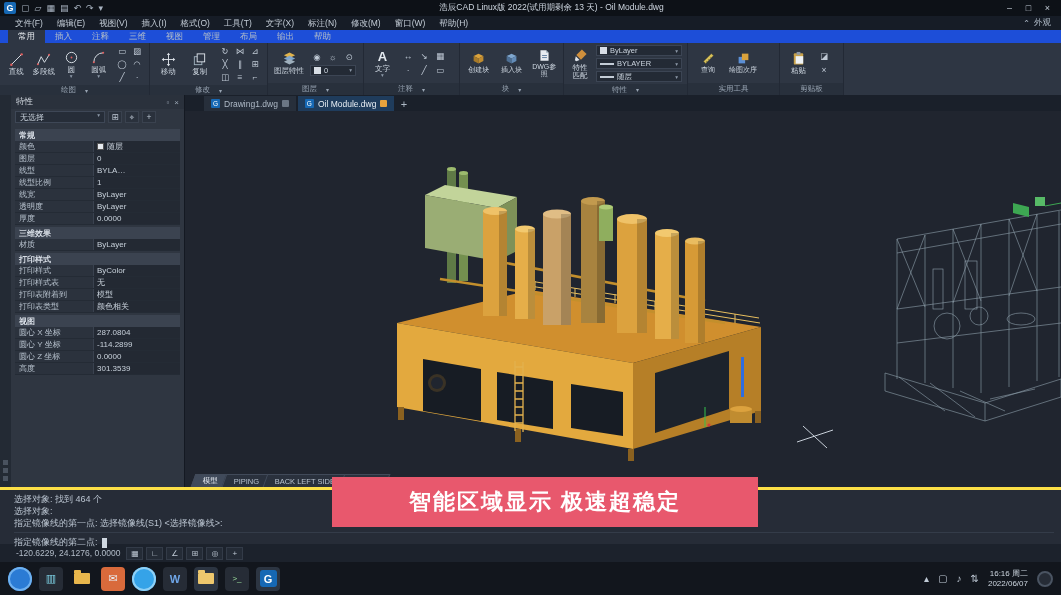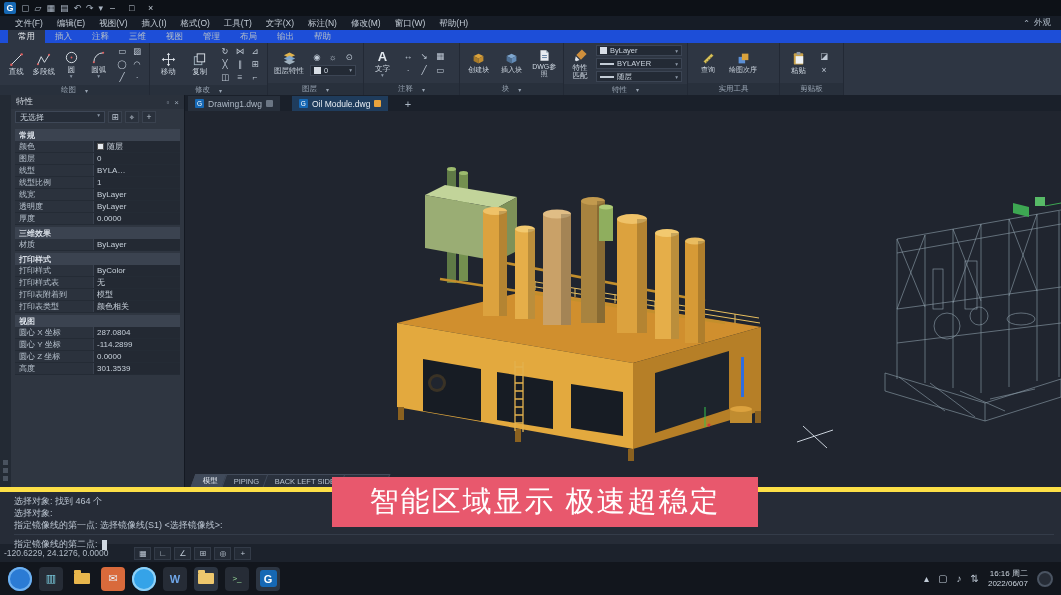--- a/index.html
+++ b/index.html
@@ -44,21 +44,21 @@
   .rrow { display:flex; gap:2px; }
   .rdrop { width:86px; height:11px; background:#232a35; border:1px solid #3c4554; display:flex; align-items:center; gap:3px; padding:0 3px; font-size:7.5px; color:#ccd5df; }
   .rdrop .c { margin-left:auto; font-size:5.5px; color:#8d99a8; }
   .swc { width:7px; height:7px; background:#d7dde5; flex:0 0 auto; }
   .swl { width:14px; height:2px; background:#c3ccd6; flex:0 0 auto; }
   .aA { font-size:13px; font-weight:bold; color:#e4eaf0; line-height:15px; }
 
   
   .workspace { display:flex; height:392px; }
   .canvas-col { flex:1; display:flex; flex-direction:column; min-width:0; }
-  .doctabs { height:16px; background:#1a202a; display:flex; align-items:flex-end; padding-left:3px; gap:12px; }
+  .doctabs { height:16px; background:#1a202a; display:flex; align-items:flex-end; padding-left:19px; gap:2px; }
   .dtab { height:15px; display:flex; align-items:center; gap:4px; padding:0 7px; font-size:8.5px; background:#272f3b; color:#aeb9c6; }
   .dtab.active { background:#1f3c5c; color:#e7edf3; }
   .dic { width:9px; height:9px; background:#1668b4; border-radius:1px; color:#fff; font-size:6.5px; display:flex; align-items:center; justify-content:center; }
   .dmod { width:7px; height:7px; border-radius:1px; background:#e8a33d; }
   .dmod.gray { background:#6b7684; }
   .newtab { width:15px; height:15px; display:flex; align-items:center; justify-content:center; color:#aeb9c6; font-size:11px; }
 
   
   .props { width:185px; background:#2f3641; display:flex; border-right:1px solid #141922; }
   .pside { width:11px; background:#232a34; display:flex; flex-direction:column; justify-content:flex-end; align-items:center; gap:3px; padding-bottom:6px; }
@@ -80,66 +80,67 @@
   
   .viewport { position:relative; flex:1; background:#20252f; overflow:hidden; }
   .scene { position:absolute; left:0; top:0; }
   .model-tabs { position:absolute; left:8px; bottom:0; display:flex; height:13px; }
   .mtab { height:13px; background:#2a313d; border:1px solid #414a59; border-bottom:none; transform:skewX(-20deg); display:flex; align-items:center; padding:0 9px; margin-right:-4px; }
   .mtab span { transform:skewX(20deg); font-size:7.5px; color:#b7c1cd; white-space:nowrap; }
   .mtab.active { background:#404a5a; }
   .mtab.active span { color:#e9eef4; }
 
   
-  .cmd { height:57px; background:#262c37; border-top:5px solid #fde047; padding:3px 0 0 14px; font-size:9px; color:#b9c3cf; }
+  .cmd { height:57px; background:#262c37; border-top:3px solid #fde047; padding:3px 0 0 14px; font-size:9px; color:#b9c3cf; }
   .cline { height:12px; line-height:12px; white-space:pre; }
   .cprompt { margin-top:3px; border-top:1px solid #343c49; padding-top:3px; display:flex; align-items:center; gap:4px; width:1040px; }
   .ccaret { width:5px; height:10px; background:#cfd7e0; display:inline-block; }
 
   
-  .status { height:18px; background:#1c222c; display:flex; align-items:center; gap:26px; padding-left:4px; font-size:8.5px; color:#b3bdc9; }
+  .status { height:18px; background:#1c222c; display:flex; align-items:center; gap:6px; padding-left:16px; font-size:8.5px; color:#b3bdc9; }
   .sticons { display:flex; gap:3px; }
   .stic { width:17px; height:13px; background:#242b36; border:1px solid #333b48; color:#bfc9d5; font-size:8px; display:flex; align-items:center; justify-content:center; }
 
   
   .taskbar { height:33px; background:#12161d; display:flex; align-items:center; gap:7px; padding:0 8px; }
   .tic { width:24px; height:24px; border-radius:4px; display:flex; align-items:center; justify-content:center; font-size:11px; color:#e8edf2; flex:0 0 auto; }
   .tic.slot { background:#2c3542; }
   .circle { border-radius:50%; }
   .folder { width:16px; height:11px; background:#e8b64c; border-radius:1px; position:relative; }
   .folder::before { content:""; position:absolute; top:-3px; left:0; width:7px; height:3px; background:#e8b64c; border-radius:1px 1px 0 0; }
   .folder.lite { background:#edc76d; } .folder.lite::before { background:#edc76d; }
   .glogo { width:17px; height:17px; background:#1668b4; border-radius:3px; color:#fff; font-weight:bold; font-size:11px; display:flex; align-items:center; justify-content:center; }
   .tray { margin-left:auto; display:flex; align-items:center; gap:9px; font-size:10px; color:#bfc9d5; }
   .clock { text-align:right; font-size:8px; line-height:1.25; color:#ccd5df; white-space:nowrap; }
   .tray-circle { width:16px; height:16px; border-radius:50%; background:#262c36; border:2px solid #4a5462; }
 
   
   .overlay { position:absolute; left:332px; top:477px; width:426px; height:50px; background:#e8586d; z-index:60;
              display:flex; align-items:center; justify-content:center; }
-  .overlay span { font-size:29px; font-weight:normal; color:#ffffff; letter-spacing:2px; white-space:nowrap; }
+  .overlay span { font-size:22px; font-weight:bold; color:#ffffff; letter-spacing:2px; white-space:nowrap; }
 
   svg line, svg polyline, svg path.k, svg circle.k { stroke-width:1; }
 </style>
 </head>
 <body>
 
 <div class="app">
 
   <div class="titlebar">
     <div class="qat">
       <div class="logo">G</div>
       <span class="qic">▢</span>
       <span class="qic">▱</span>
       <span class="qic">▦</span>
       <span class="qic">▤</span>
       <span class="qic">↶</span>
       <span class="qic">↷</span>
       <span class="qic">▾</span>
     </div>
+    <div class="tb-title">浩辰CAD Linux版 2022(试用期剩余 13 天) - Oil Module.dwg</div>
     <div class="winc">
       <span>–</span>
       <span>□</span>
       <span class="close">×</span>
     </div>
   </div>
 
   <div class="menubar">
     <span class="mi">文件(F)</span>
     <span class="mi">编辑(E)</span>

